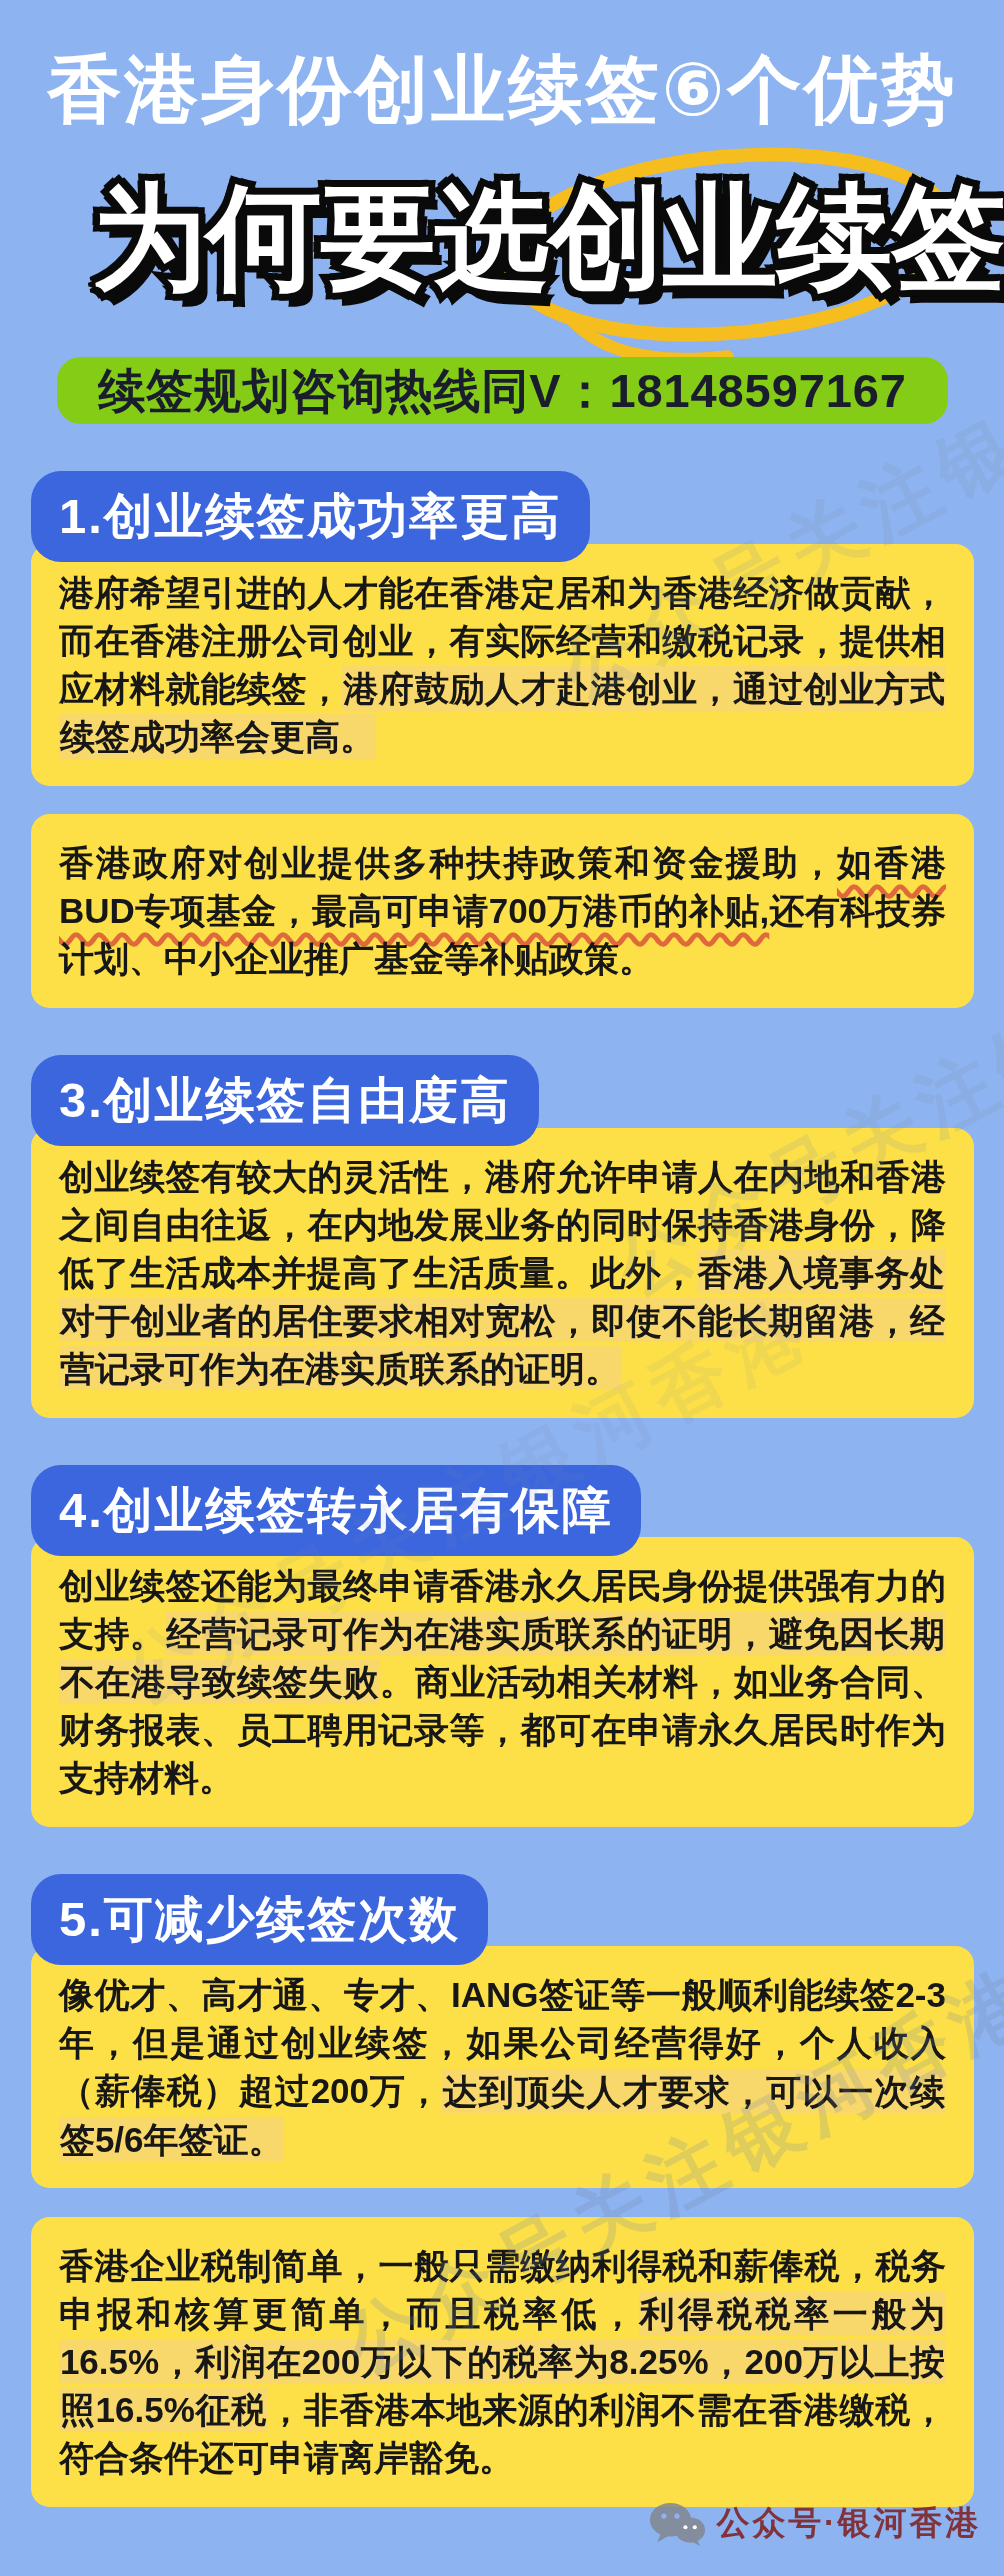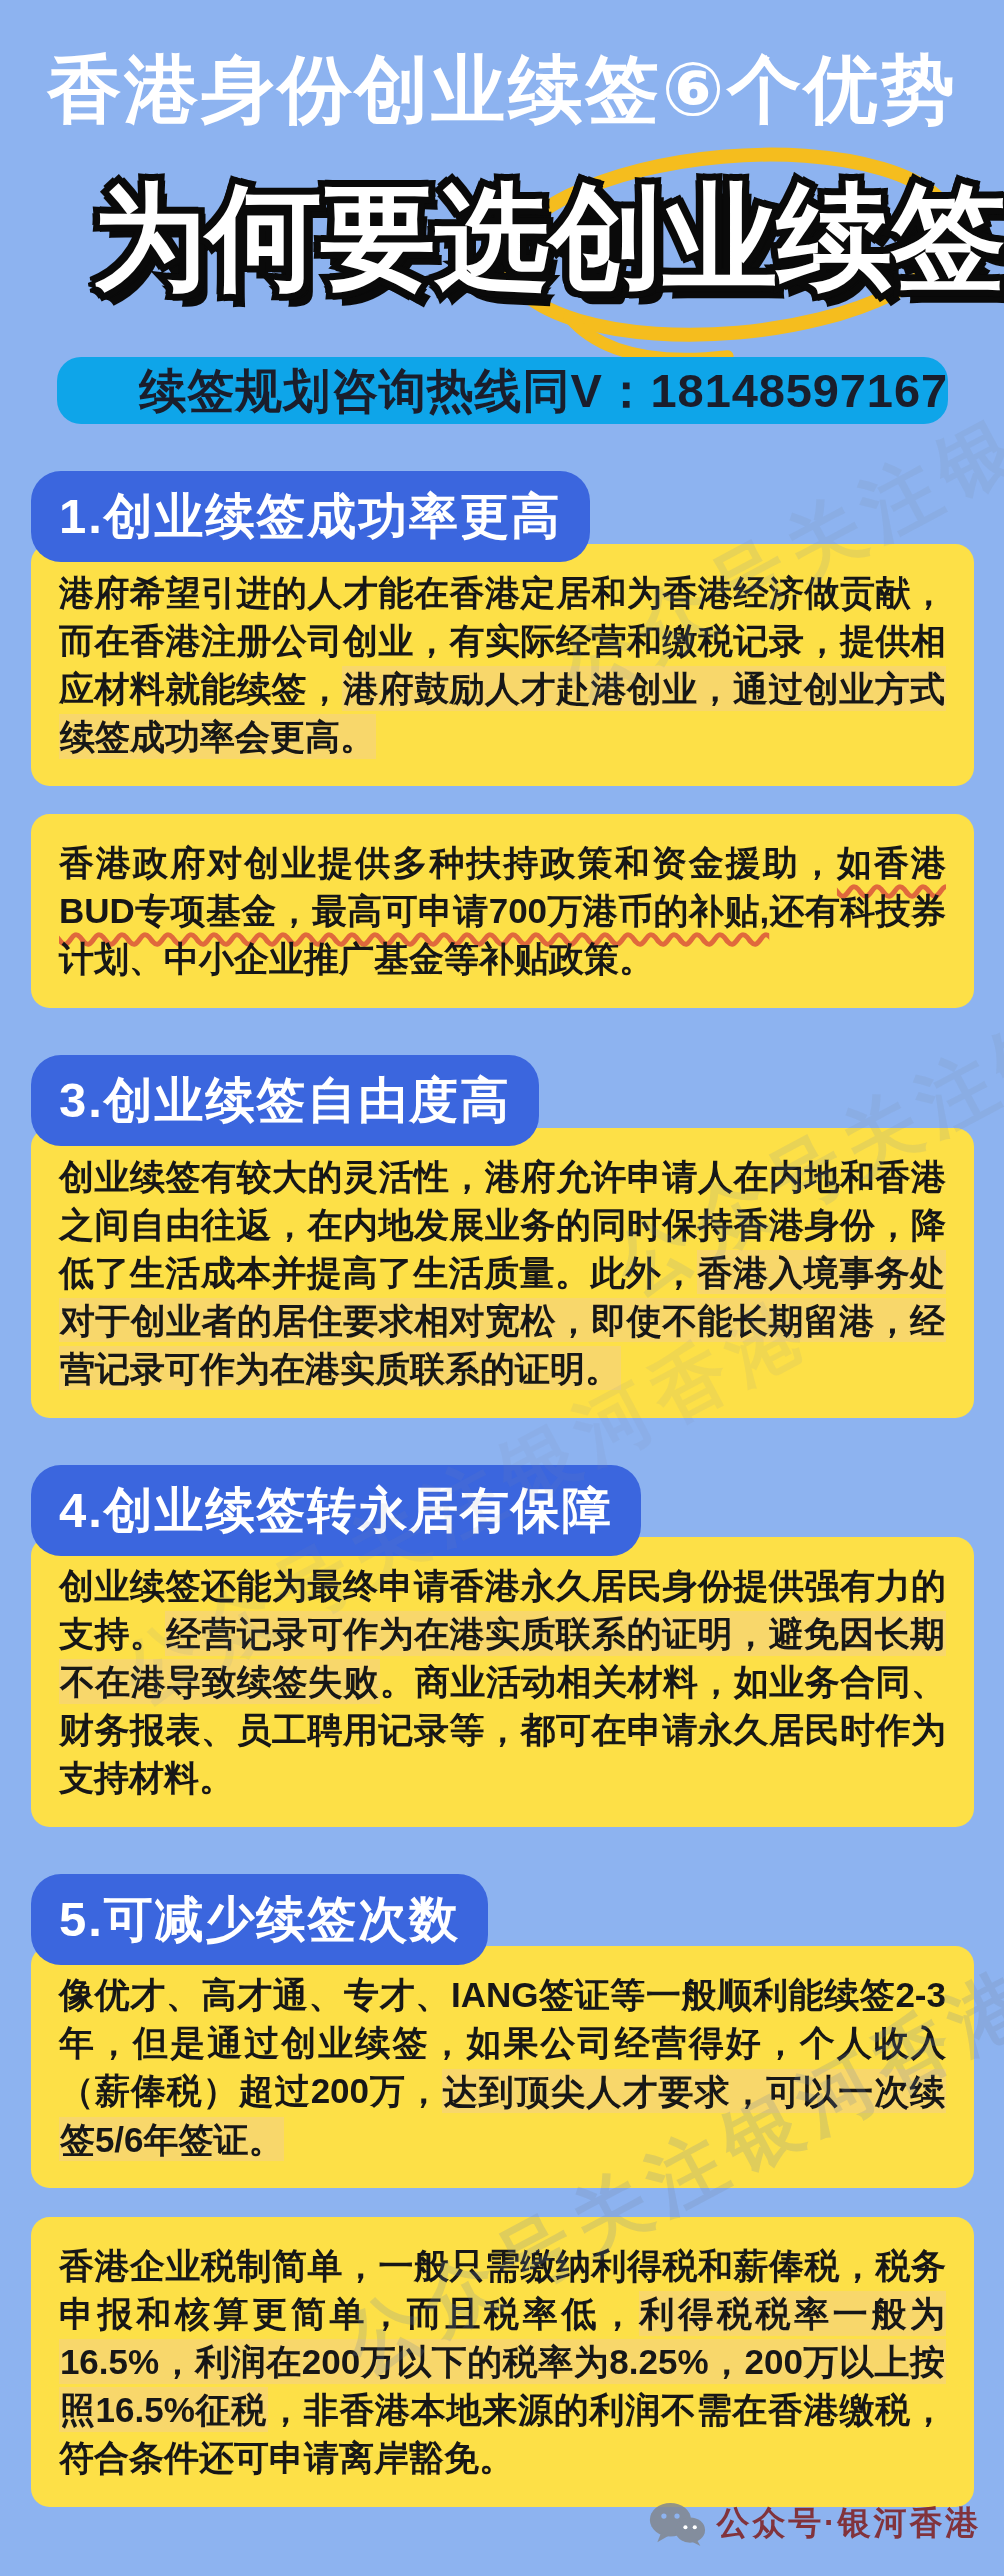--- a/index.html
+++ b/index.html
@@ -49,22 +49,22 @@
       7.4px 0 0 #0A0A0A,-7.4px 0 0 #0A0A0A,0 7.4px 0 #0A0A0A,0 -7.4px 0 #0A0A0A,
       9.3px 13px 0 #0A0A0A;
     z-index:1;
   }
   .t2front{color:#FFFFFF;z-index:2;}
 
   
   .hotbar{
     margin:15px auto 0;
     width:891px;height:67px;line-height:67px;
-    background:#0ea5e9;border-radius:24px;
-    text-align:right;
+    background:#84cc16;border-radius:24px;
+    text-align:center;
     font-size:47px;font-weight:800;letter-spacing:0.9px;
     color:#1A1E2C;white-space:nowrap;
     position:relative;z-index:2;
   }
 
   
   .sec{margin:47px 31px 0;position:relative;z-index:2;}
   .badge{
     display:inline-block;
     background:#3B66DE;color:#FFFFFF;

